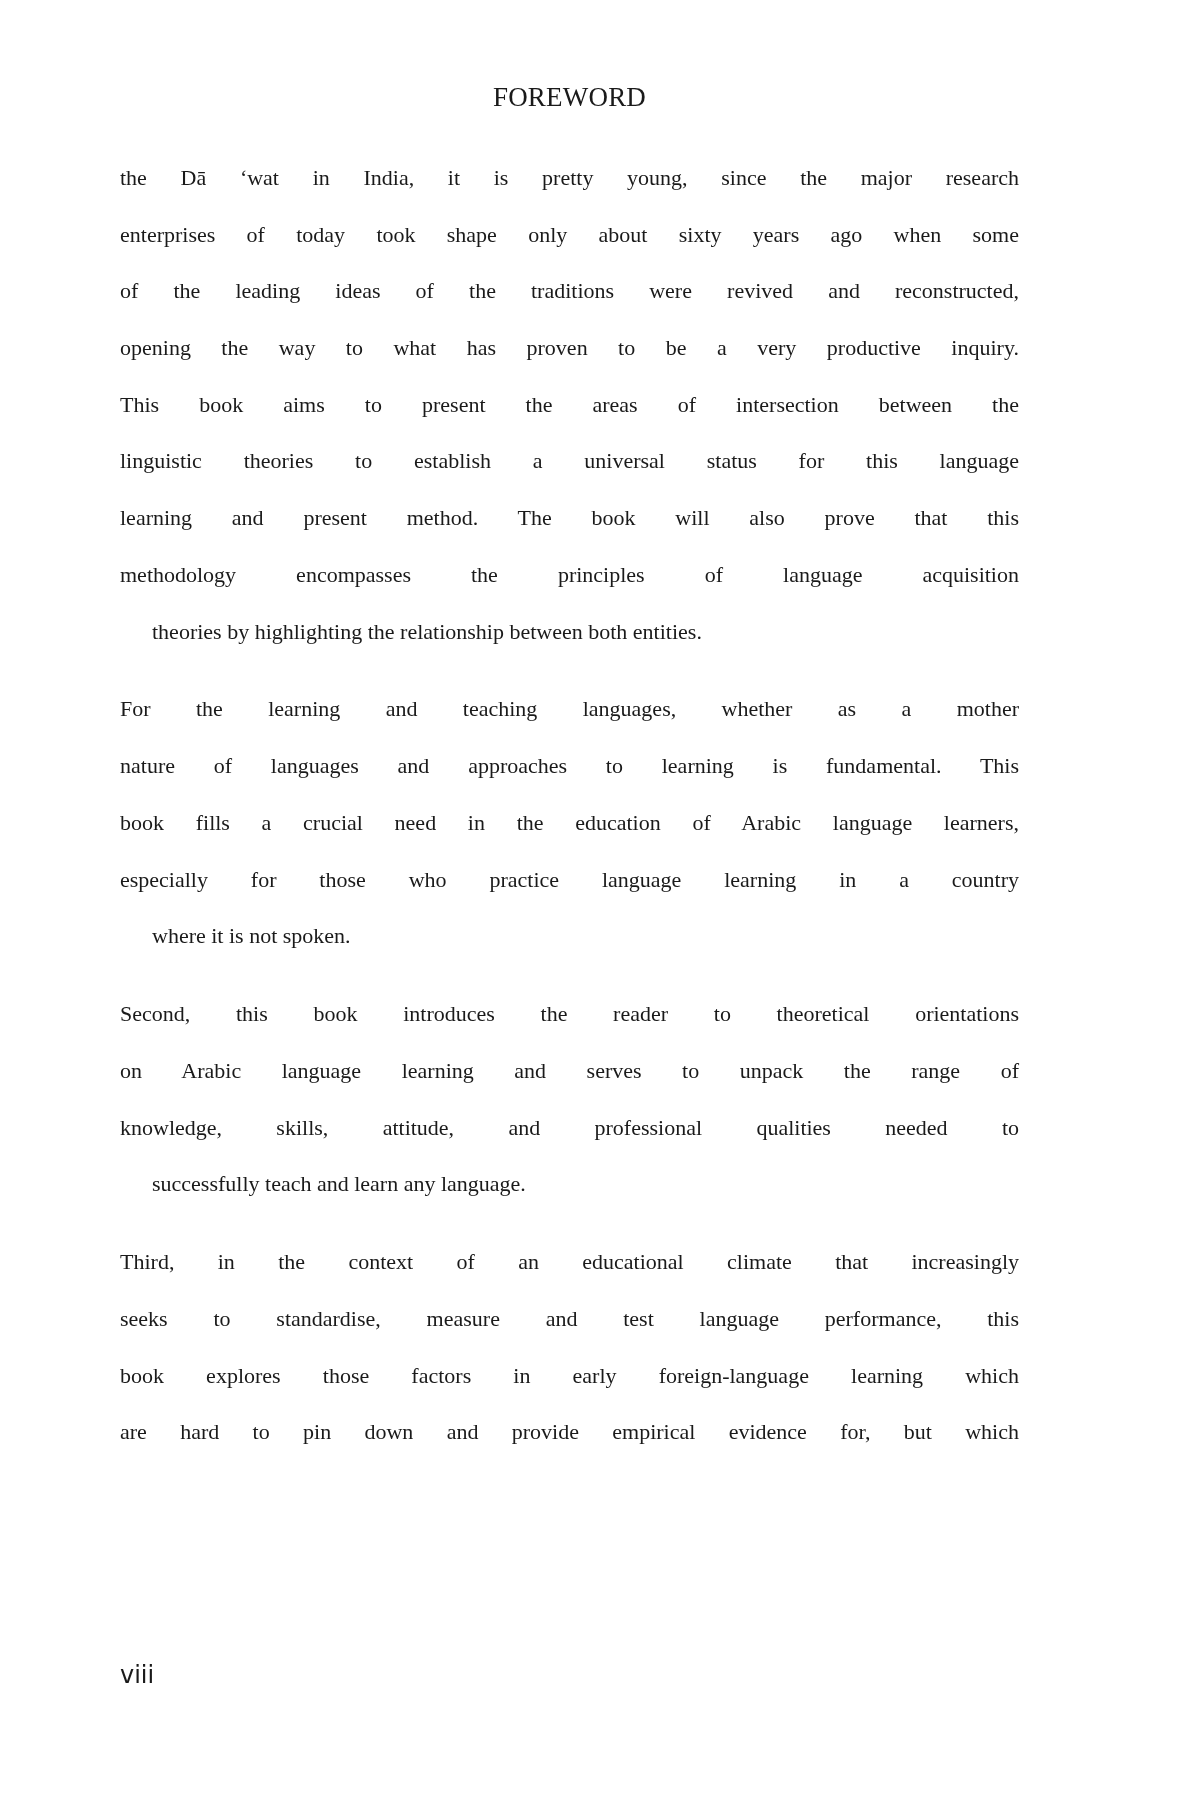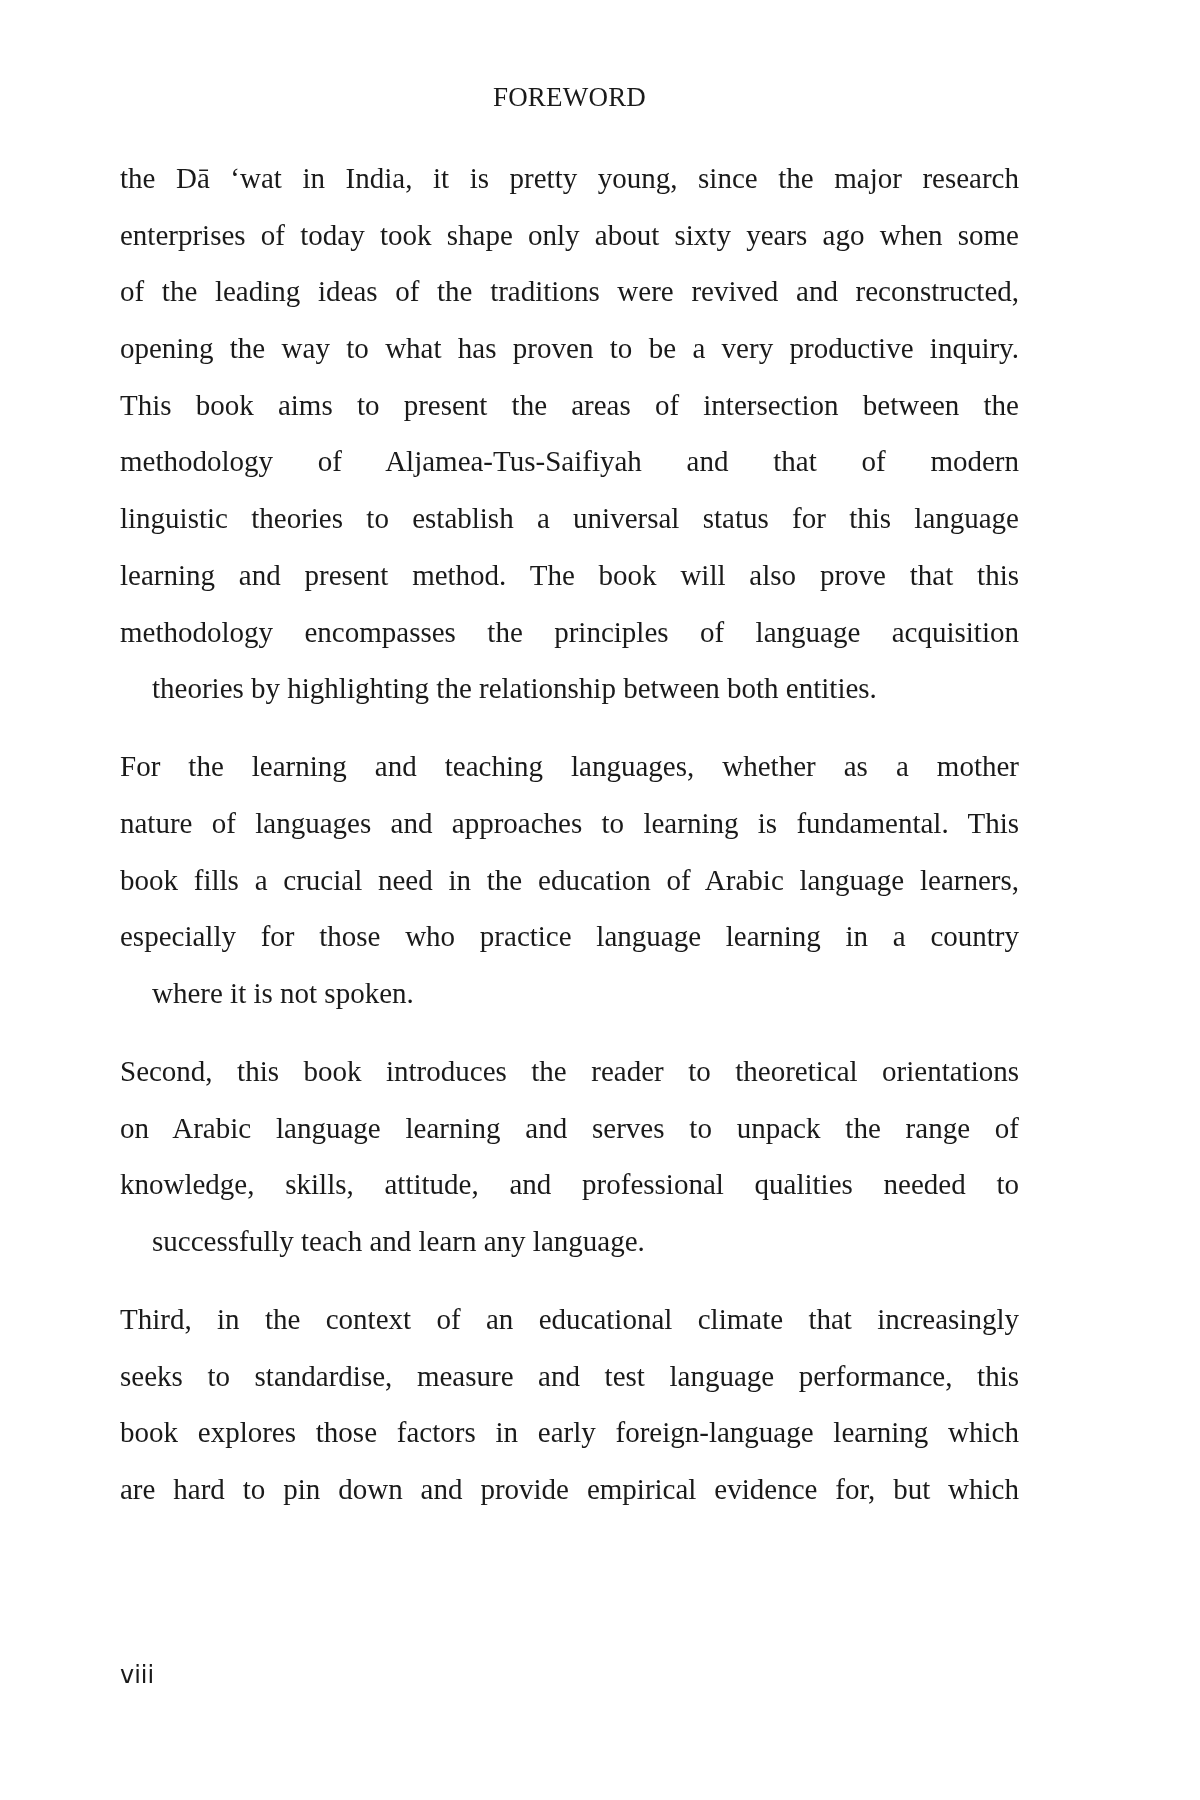--- a/index.html
+++ b/index.html
@@ -25,21 +25,21 @@
       letter-spacing: 0.2px;
       line-height: 30px;
       margin-top: 12px;
     }
     .text-block {
       position: absolute;
       left: 120px;
       top: 150px;
       width: 899px;
       font-family: "Liberation Serif", serif;
-      font-size: 29px;
+      font-size: 22px;
       line-height: 56.7px;
     }
     .paragraph {
       margin: 0 0 21.3px 0;
     }
     .line {
       display: block;
       height: 56.7px;
       white-space: nowrap;
       text-align: justify;
@@ -66,21 +66,20 @@
 
 <div class="running-header">FOREWORD</div>
 
 <div class="text-block">
   <div class="paragraph">
     <span class="line">the Dā ‘wat in India, it is pretty young, since the major research</span>
     <span class="line">enterprises of today took shape only about sixty years ago when some</span>
     <span class="line">of the leading ideas of the traditions were revived and reconstructed,</span>
     <span class="line">opening the way to what has proven to be a very productive inquiry.</span>
     <span class="line">This book aims to present the areas of intersection between the</span>
-    <span class="line">methodology of Aljamea-Tus-Saifiyah and that of modern</span>
     <span class="line">linguistic theories to establish a universal status for this language</span>
     <span class="line">learning and present method. The book will also prove that this</span>
     <span class="line">methodology encompasses the principles of language acquisition</span>
     <span class="line last">theories by highlighting the relationship between both entities.</span>
   </div>
   <div class="paragraph">
     <span class="line">For the learning and teaching languages, whether as a mother</span>
     <span class="line">nature of languages and approaches to learning is fundamental. This</span>
     <span class="line">book fills a crucial need in the education of Arabic language learners,</span>
     <span class="line">especially for those who practice language learning in a country</span>

